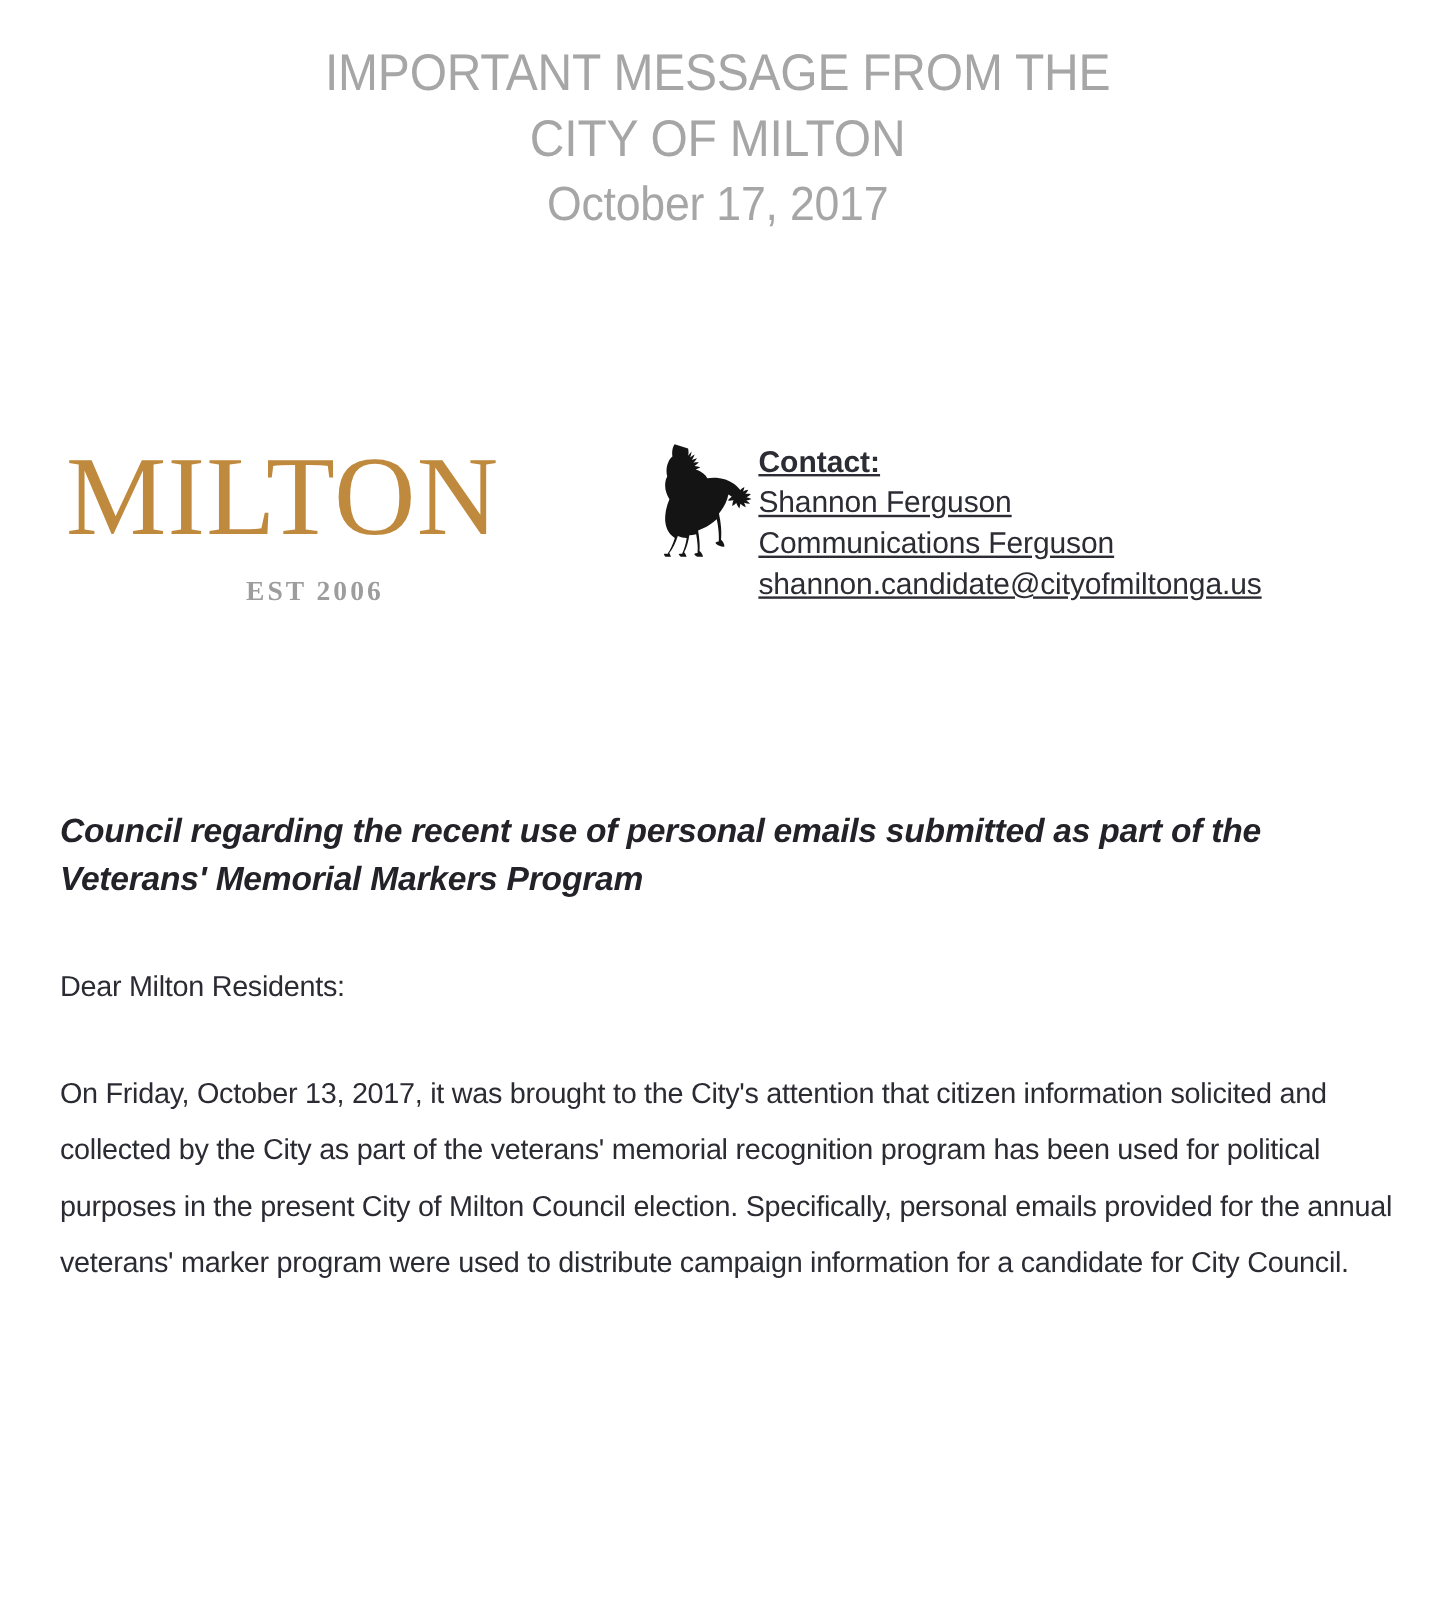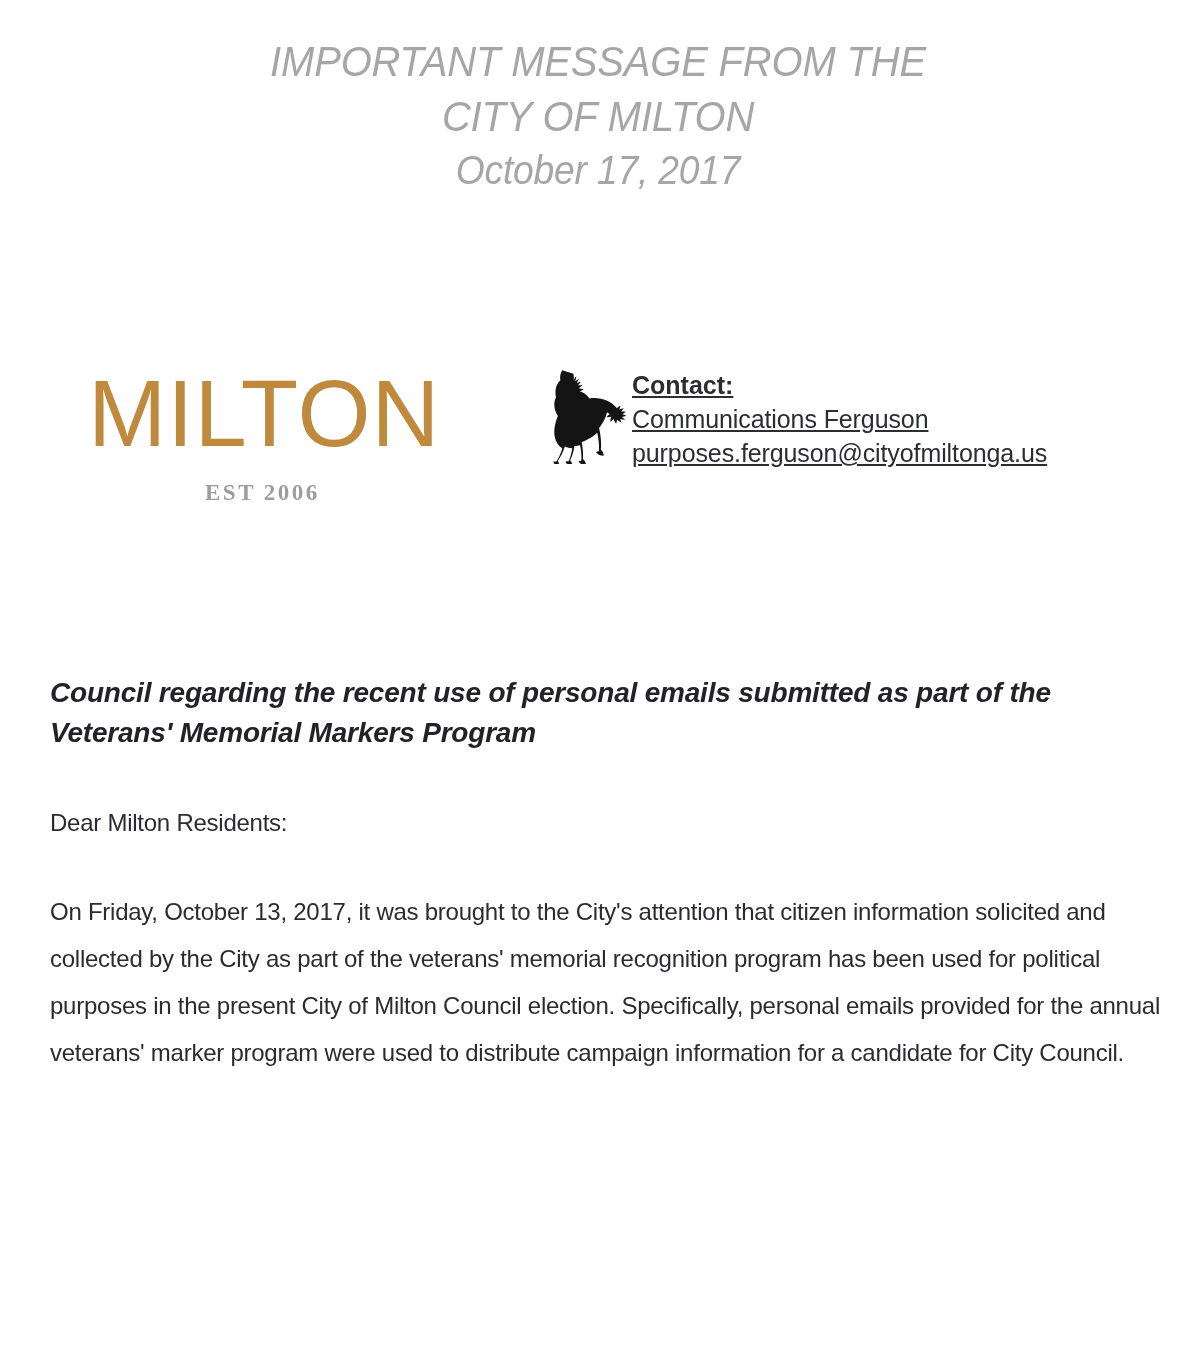--- a/index.html
+++ b/index.html
@@ -26,21 +26,20 @@
 
   
   .banner {
     position: absolute;
     top: 34px;
     left: 0;
     width: 1196px;
     text-align: center;
     color: #a6a6a6;
     font-family: "Liberation Sans", sans-serif;
-    font-style: italic;
     font-weight: 400;
     letter-spacing: -0.2px;
   }
   .banner-line1,
   .banner-line2 {
     font-size: 43px;
     line-height: 55px;
     white-space: nowrap;
     transform: scaleX(0.93);
   }
@@ -63,27 +62,26 @@
     position: absolute;
     left: 55px;
     top: 0;
     width: 540px;
     height: 165px;
   }
   .wordmark {
     position: absolute;
     left: 0;
     top: 6px;
-    font-family: Liberation Sans, sans-serif;
+    font-family: Liberation Serif, serif;
     font-size: 94px;
     line-height: 96px;
     color: #c08a3e;
     letter-spacing: 1px;
     white-space: nowrap;
-    margin-left: 33px;
   }
   .horse-icon {
     position: absolute;
     left: 492px;
     top: 8px;
     width: 96px;
     height: 96px;
   }
   .horse-icon svg { display: block; width: 96px; height: 96px; }
   .est-line {
@@ -180,22 +178,23 @@
         <svg viewBox="0 0 100 100" xmlns="http://www.w3.org/2000/svg" aria-hidden="true">
           <path fill="#141414" d="M27.5 6.0 c0.6 2.4 0.5 4.4 0.1 6.2 c1.0 -1.3 2.0 -2.6 2.9 -3.6 c-0.2 2.0 -0.6 3.7 -1.2 5.3 c1.3 -1.0 2.6 -1.9 3.9 -2.6 c-0.6 1.7 -1.4 3.2 -2.3 4.6 c1.5 -0.7 3.0 -1.2 4.4 -1.5 c-1.0 1.5 -2.1 2.8 -3.2 3.9 c1.7 -0.3 3.3 -0.4 4.8 -0.3 c-1.2 1.2 -2.5 2.2 -3.8 3.1 c1.9 0.2 3.6 0.6 5.1 1.2 c-1.4 0.8 -2.8 1.5 -4.1 2.0 c2.7 0.9 5.0 2.2 6.9 3.7 c1.4 1.1 2.4 2.4 3.2 3.8 c2.6 -0.5 5.3 -0.6 8.0 -0.4 c5.6 0.4 10.4 2.2 14.3 4.7 c2.6 1.7 4.7 3.7 6.3 5.9 c1.1 -1.1 2.3 -2.0 3.6 -2.6 c-0.2 1.4 -0.6 2.7 -1.2 3.9 c1.5 -0.8 3.0 -1.3 4.6 -1.5 c-0.7 1.4 -1.6 2.6 -2.6 3.6 c1.7 -0.2 3.3 -0.1 4.8 0.2 c-1.2 1.1 -2.5 2.0 -3.8 2.6 c1.6 0.3 3.0 0.8 4.3 1.6 c-1.5 0.7 -3.0 1.1 -4.5 1.3 c1.3 0.8 2.4 1.7 3.3 2.8 c-1.9 0.0 -3.6 -0.3 -5.2 -0.8 c0.7 1.2 1.2 2.5 1.5 3.9 c-1.8 -0.8 -3.4 -1.8 -4.7 -3.0 c-0.1 1.4 -0.4 2.7 -0.9 4.0 c-1.2 -1.5 -2.1 -3.1 -2.7 -4.8 c-1.0 1.1 -2.2 2.0 -3.5 2.7 c0.1 -1.8 0.5 -3.5 1.1 -5.0 c-1.7 0.4 -3.4 0.5 -5.0 0.3 c1.0 -1.4 2.2 -2.5 3.5 -3.4 c-1.0 -0.5 -2.0 -1.1 -2.9 -1.8 c-0.5 2.6 -1.4 5.2 -2.6 7.7 c-1.5 3.1 -3.4 6.0 -5.6 8.7 c0.9 4.0 1.5 8.0 1.8 11.8 c0.3 3.9 0.3 7.6 0.0 10.9 c0.8 0.7 1.5 1.5 2.0 2.5 c0.7 1.3 1.0 2.6 0.9 3.7 c-1.5 0.1 -3.0 -0.2 -4.4 -0.8 c-1.5 -0.7 -2.7 -1.7 -3.4 -2.8 c0.9 -0.5 1.9 -0.8 2.9 -0.9 c0.2 -3.0 0.1 -6.3 -0.2 -9.7 c-0.3 -3.2 -0.8 -6.5 -1.5 -9.7 c-2.0 1.9 -4.2 3.6 -6.5 5.1 c-3.1 2.0 -6.4 3.6 -9.7 4.7 c0.6 3.3 1.0 6.6 1.2 9.7 c0.2 2.9 0.2 5.6 0.0 8.0 c0.9 0.7 1.6 1.6 2.2 2.6 c0.7 1.3 1.0 2.6 0.9 3.7 c-1.5 0.1 -3.0 -0.2 -4.4 -0.9 c-1.5 -0.7 -2.7 -1.7 -3.4 -2.8 c0.9 -0.5 1.9 -0.8 3.0 -0.9 c0.2 -2.2 0.2 -4.7 0.0 -7.3 c-0.2 -2.8 -0.6 -5.8 -1.2 -8.8 c-2.0 0.5 -4.0 0.8 -5.9 0.9 c-0.4 2.7 -1.0 5.3 -1.7 7.7 c-0.8 2.6 -1.7 4.9 -2.8 6.9 c0.7 0.8 1.3 1.7 1.7 2.8 c0.5 1.4 0.7 2.7 0.4 3.8 c-1.4 -0.2 -2.8 -0.8 -4.1 -1.7 c-1.3 -0.9 -2.3 -2.1 -2.8 -3.3 c1.0 -0.3 2.0 -0.4 3.0 -0.3 c0.9 -1.8 1.7 -3.9 2.4 -6.2 c0.7 -2.3 1.2 -4.8 1.6 -7.4 c-2.8 -0.2 -5.4 -0.8 -7.7 -1.8 c-0.9 2.9 -2.0 5.6 -3.2 8.0 c-1.3 2.6 -2.7 4.9 -4.2 6.8 c0.6 0.9 1.0 1.9 1.3 3.0 c0.3 1.4 0.3 2.8 -0.1 3.8 c-1.3 -0.4 -2.6 -1.2 -3.7 -2.3 c-1.1 -1.1 -1.9 -2.4 -2.2 -3.7 c1.0 -0.1 2.0 -0.1 3.0 0.1 c1.3 -1.8 2.5 -3.9 3.6 -6.3 c1.1 -2.4 2.1 -5.0 2.9 -7.7 c-2.0 -1.2 -3.6 -2.7 -4.9 -4.5 c-1.7 -2.4 -2.7 -5.2 -3.2 -8.2 c-0.5 -3.2 -0.4 -6.6 0.2 -10.1 c0.6 -3.6 1.7 -7.2 3.2 -10.7 c-1.2 -1.9 -2.2 -4.0 -2.8 -6.1 c-0.8 -2.7 -1.1 -5.4 -0.8 -8.0 c0.2 -2.1 0.8 -4.0 1.7 -5.6 c-0.5 -1.9 -0.7 -3.9 -0.6 -5.9 c0.1 -2.6 0.7 -5.0 1.7 -7.1 c0.9 -1.9 2.0 -3.4 3.4 -4.4 c-0.3 -1.9 -0.3 -3.8 0.0 -5.6 c0.3 -2.0 1.0 -3.7 1.9 -5.0 z"></path>
         </svg>
       </div>
 
       <div class="est-line">EST 2006</div>
     </div>
 
     <div class="contact-block">
       <div class="contact-line contact-label">Contact:</div>
+      <div class="contact-line">Shannon Ferguson</div>
       <div class="contact-line">Communications Ferguson</div>
-      <div class="contact-line">purposes.ferguson@cityofmiltonga.us</div>
+      <div class="contact-line">shannon.candidate@cityofmiltonga.us</div>
     </div>
 
   </div>
 
   <div class="article">
     <p class="subhead">Council regarding the recent use of personal emails submitted as part of the Veterans' Memorial Markers Program</p>
     <p class="body-para first">Dear Milton Residents:</p>
     <p class="body-para">On Friday, October 13, 2017, it was brought to the City's attention that citizen information solicited and collected by the City as part of the veterans' memorial recognition program has been used for political purposes in the present City of Milton Council election. Specifically, personal emails provided for the annual veterans' marker program were used to distribute campaign information for a candidate for City Council.</p>
   </div>
 

